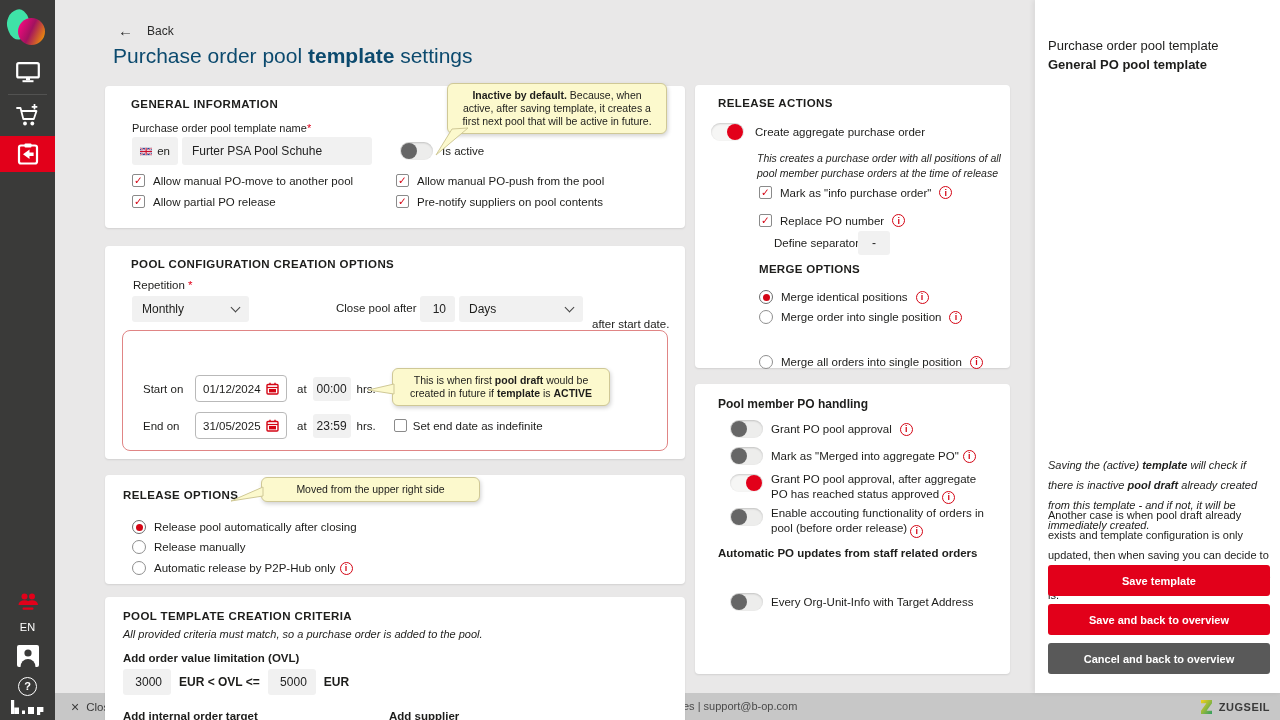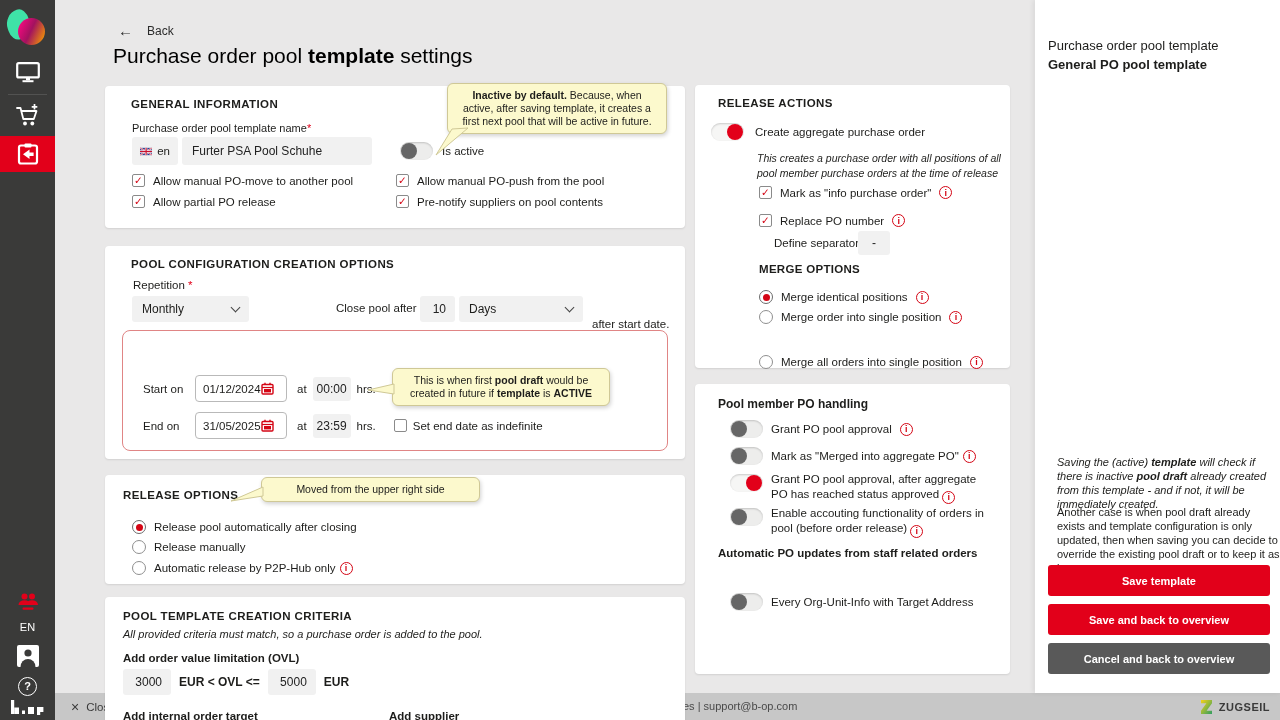--- a/index.html
+++ b/index.html
@@ -16,40 +16,40 @@
   .side-active{position:absolute;left:0;top:136px;width:55px;height:36px;background:#e2001a;display:flex;align-items:center;justify-content:center;cursor:pointer;}
   .lang-badge{position:absolute;left:0;top:621px;width:55px;text-align:center;color:#fff;font-size:11px;cursor:pointer;}
   .help-circ{width:19px;height:19px;border:1.6px solid #fff;border-radius:50%;color:#fff;font-size:11px;font-weight:bold;display:flex;align-items:center;justify-content:center;}
   .help-circ::after{content:"?";}
 
   
   .backrow{position:absolute;left:118px;top:23px;display:flex;align-items:flex-end;gap:14px;cursor:pointer;}
   .back-arrow{font-size:15px;color:#2b2b2b;line-height:1;}
   .back-arrow::before{content:"\2190";}
   .back-lbl{font-size:12px;color:#2b2b2b;}
-  .title{position:absolute;left:113px;top:44px;font-size:21px;font-weight:400;color:#000000;margin:0;}
+  .title{position:absolute;left:113px;top:44px;font-size:21px;font-weight:400;color:#0c4a6e;margin:0;}
   .title b{font-weight:bold;}
 
   
   .card{position:absolute;background:#fff;border-radius:4px;box-shadow:0 1px 2px rgba(0,0,0,.10);z-index:2;}
   .sec-h{position:absolute;font-size:11.5px;font-weight:bold;letter-spacing:.4px;color:#1d1d1b;margin:0;}
   .lbl{font-size:11.5px;color:#1d1d1b;}
   .sm{font-size:11px;color:#1d1d1b;}
   .b{font-weight:bold;}
   .it{font-style:italic;}
   .req{color:#e2001a;}
   .row{position:absolute;display:flex;align-items:center;gap:8px;}
   .abs{position:absolute;}
 
   .input{background:#f1f1f1;border:none;border-radius:3px;font-size:12px;color:#222;font-family:inherit;height:26px;}
   .num{text-align:right;padding-right:9px;}
   .ctr{text-align:center;}
   .dd{background:#f1f1f1;border-radius:3px;display:flex;align-items:center;justify-content:space-between;padding:0 10px;font-size:12px;cursor:pointer;}
   .chev{width:7px;height:7px;border-right:1.5px solid #444;border-bottom:1.5px solid #444;transform:rotate(45deg);margin-top:-4px;}
-  .datebox{display:flex;align-items:center;background:#fff;border:1px solid #b9b9b9;border-radius:4px;padding:0 7px;width:92px;height:27px;font-size:11.5px;cursor:pointer;}
+  .datebox{display:flex;align-items:center;justify-content:space-between;background:#fff;border:1px solid #b9b9b9;border-radius:4px;padding:0 7px;width:92px;height:27px;font-size:11.5px;cursor:pointer;}
 
   .cb{width:13px;height:13px;min-width:13px;border:1px solid #8a8a8a;border-radius:2px;background:#fff;display:inline-flex;align-items:center;justify-content:center;cursor:pointer;}
   .cb.checked::after{content:"\2713";color:#d40514;font-size:10.5px;font-weight:bold;line-height:1;}
   .radio{width:14px;height:14px;min-width:14px;border:1px solid #8f8f8f;border-radius:50%;background:#fff;position:relative;cursor:pointer;}
   .radio.sel{border-color:#6b6b6b;}
   .radio.sel::after{content:"";position:absolute;inset:2.5px;background:#d40514;border-radius:50%;}
   .toggle{width:33px;height:18px;min-width:33px;border-radius:9px;background:#ededec;position:relative;box-shadow:inset 0 1px 2px rgba(0,0,0,.18);cursor:pointer;}
   .toggle .knob{position:absolute;top:1px;left:1px;width:16px;height:16px;border-radius:50%;background:#666;}
   .toggle.on{background:#f6f6f5;}
   .toggle.on .knob{left:auto;right:1px;background:#e2001a;}
@@ -59,21 +59,21 @@
   .redbox{position:absolute;border:1px solid #e08585;border-radius:8px;background:#fff;}
 
   
   .tooltip{position:absolute;background:#fcf9cd;border:1px solid #cfc896;border-radius:6px;font-size:10.5px;line-height:13px;text-align:center;padding:5px 9px;box-shadow:1px 2px 4px rgba(0,0,0,.18);z-index:6;color:#1d1d1b;}
   .tooltip svg{position:absolute;}
 
   
   .panel{position:absolute;left:1035px;top:0;width:245px;height:693px;background:#fff;box-shadow:-2px 0 5px rgba(0,0,0,.07);z-index:3;}
   .panel-title1{position:absolute;left:13px;top:38px;font-size:13px;color:#1d1d1b;}
   .panel-title2{position:absolute;left:13px;top:57px;font-size:13px;font-weight:bold;color:#1d1d1b;}
-  .panel p{position:absolute;left:22px;width:224px;margin:0;font-size:11px;line-height:14px;color:#1d1d1b;}
+  .panel p{position:absolute;left:13px;width:224px;margin:0;font-size:11px;line-height:20px;color:#1d1d1b;}
   .btn{position:absolute;left:13px;width:222px;height:31px;border-radius:3px;color:#fff;font-size:11px;font-weight:bold;display:flex;align-items:center;justify-content:center;border:none;cursor:pointer;font-family:inherit;}
   .btn.red{background:#e2001a;}
   .btn.gray{background:#595959;}
 
   
   .bbar{position:absolute;left:55px;right:0;top:693px;height:27px;background:#c7c7c7;z-index:1;}
   .bbar-close{position:absolute;left:16px;top:0;height:27px;display:flex;align-items:center;gap:7px;font-size:11.5px;color:#3a3a3a;cursor:pointer;}
   .close-x{font-size:14px;line-height:1;}
   .close-x::before{content:"\00d7";}
   .bbar-support{position:absolute;left:628px;top:7px;font-size:11px;color:#4a4a4a;}

